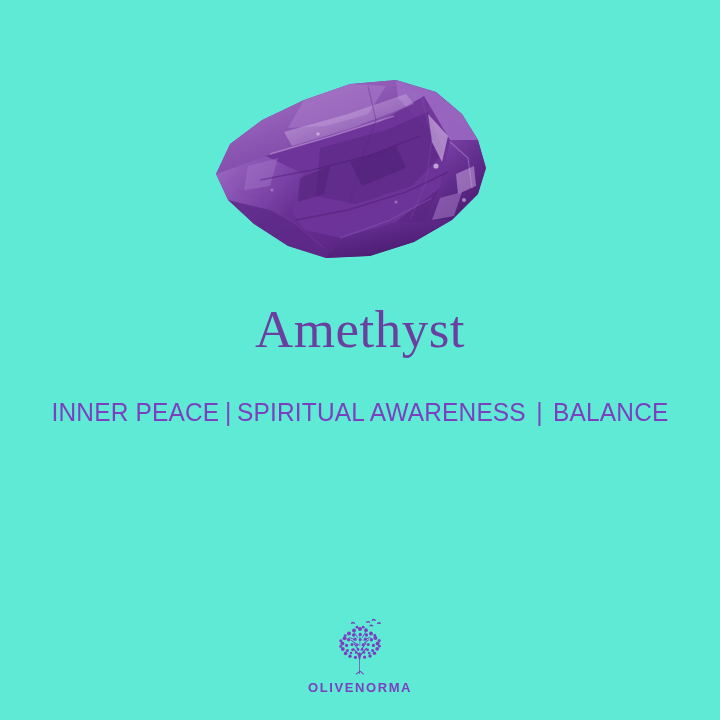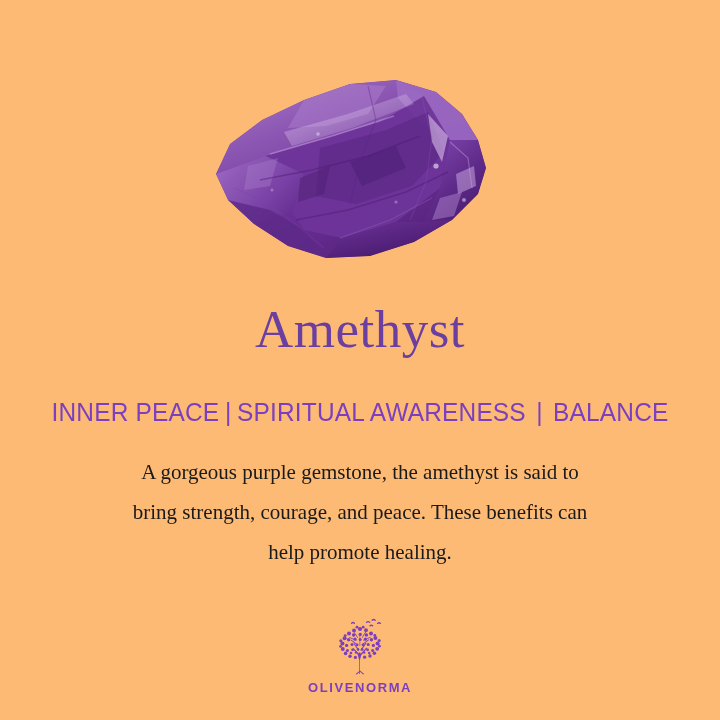--- a/index.html
+++ b/index.html
@@ -11,21 +11,21 @@
     height: 720px;
     background: #ffffff;
     font-family: "Liberation Sans", sans-serif;
     overflow: hidden;
     position: relative;
   }
   .card {
     position: relative;
     width: 720px;
     height: 720px;
-    background: #fdba74;
+    background: #5eead4;
     display: block;
   }
 
   
   .stone-area {
     position: absolute;
     left: 0;
     top: 70px;
     width: 720px;
     height: 200px;
@@ -200,25 +200,20 @@
       </g>
     </svg>
   </div>
 
   <div class="title">Amethyst</div>
 
   <div class="subtitle">
     <span>INNER PEACE</span><span class="sep">|</span><span>SPIRITUAL AWARENESS</span><span class="sep wide">|</span><span>BALANCE</span>
   </div>
 
-  <div class="body-text">
-    <div>A gorgeous purple gemstone, the amethyst is said to</div>
-    <div>bring strength, courage, and peace. These benefits can</div>
-    <div>help promote healing.</div>
-  </div>
 
   <div class="logo-block">
     <svg class="logo-mark" width="62" height="62" viewBox="0 0 62 62">
       <g fill="#7B3FBF">
 
         <path d="M30.2,58 L30.2,44 L28.6,38.5 L30.0,36.6 L31.0,36.6 L32.4,38.6
                  L30.9,44 L30.9,58 Z"></path>
         <path d="M26.6,58 L31,54.4 L35.2,58 L34.2,58.4 L31,55.8 L27.6,58.4 Z"></path>
 
         <path d="M30.4,38.2 L24.4,32.0 L23.6,32.8 L29.8,39.4 Z"></path>

